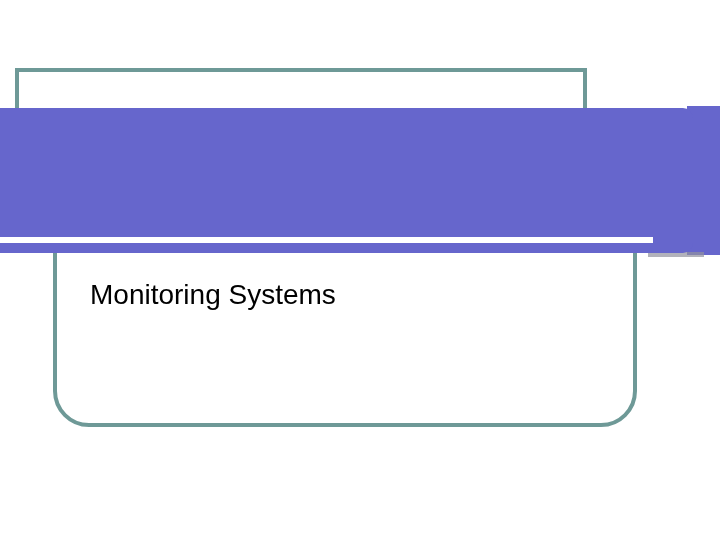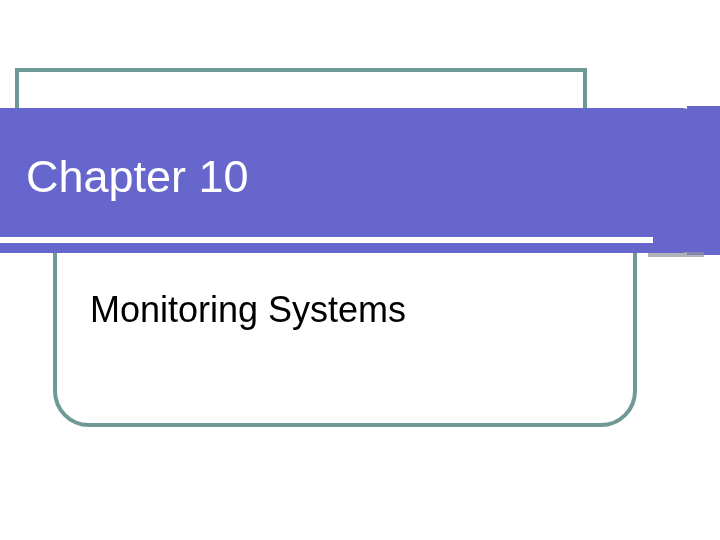--- a/index.html
+++ b/index.html
@@ -81,32 +81,31 @@
     left: 26px;
     top: 152px;
     font-size: 45px;
     line-height: 50px;
     color: var(--title-text, #ffffff);
     white-space: nowrap;
   }
   .slide-subtitle {
     position: absolute;
     left: 90px;
-    top: 290px;
-    font-size: 36px;
+    top: 275px;
+    font-size: 28px;
     line-height: 40px;
     color: var(--subtitle-text, #000000);
     white-space: nowrap;
   }
 </style>
 </head>
 <body>
 
 <div class="slide">
   <div class="back-frame"></div>
   <div class="front-frame"></div>
   <div class="banner-echo"></div>
   <div class="banner-shadow"></div>
   <div class="title-banner"></div>
   <div class="banner-separator"></div>
-  <div class="slide-title">Chapter 10</div>
   <div class="slide-subtitle">Monitoring Systems</div>
 </div>
 
 </body></html>

